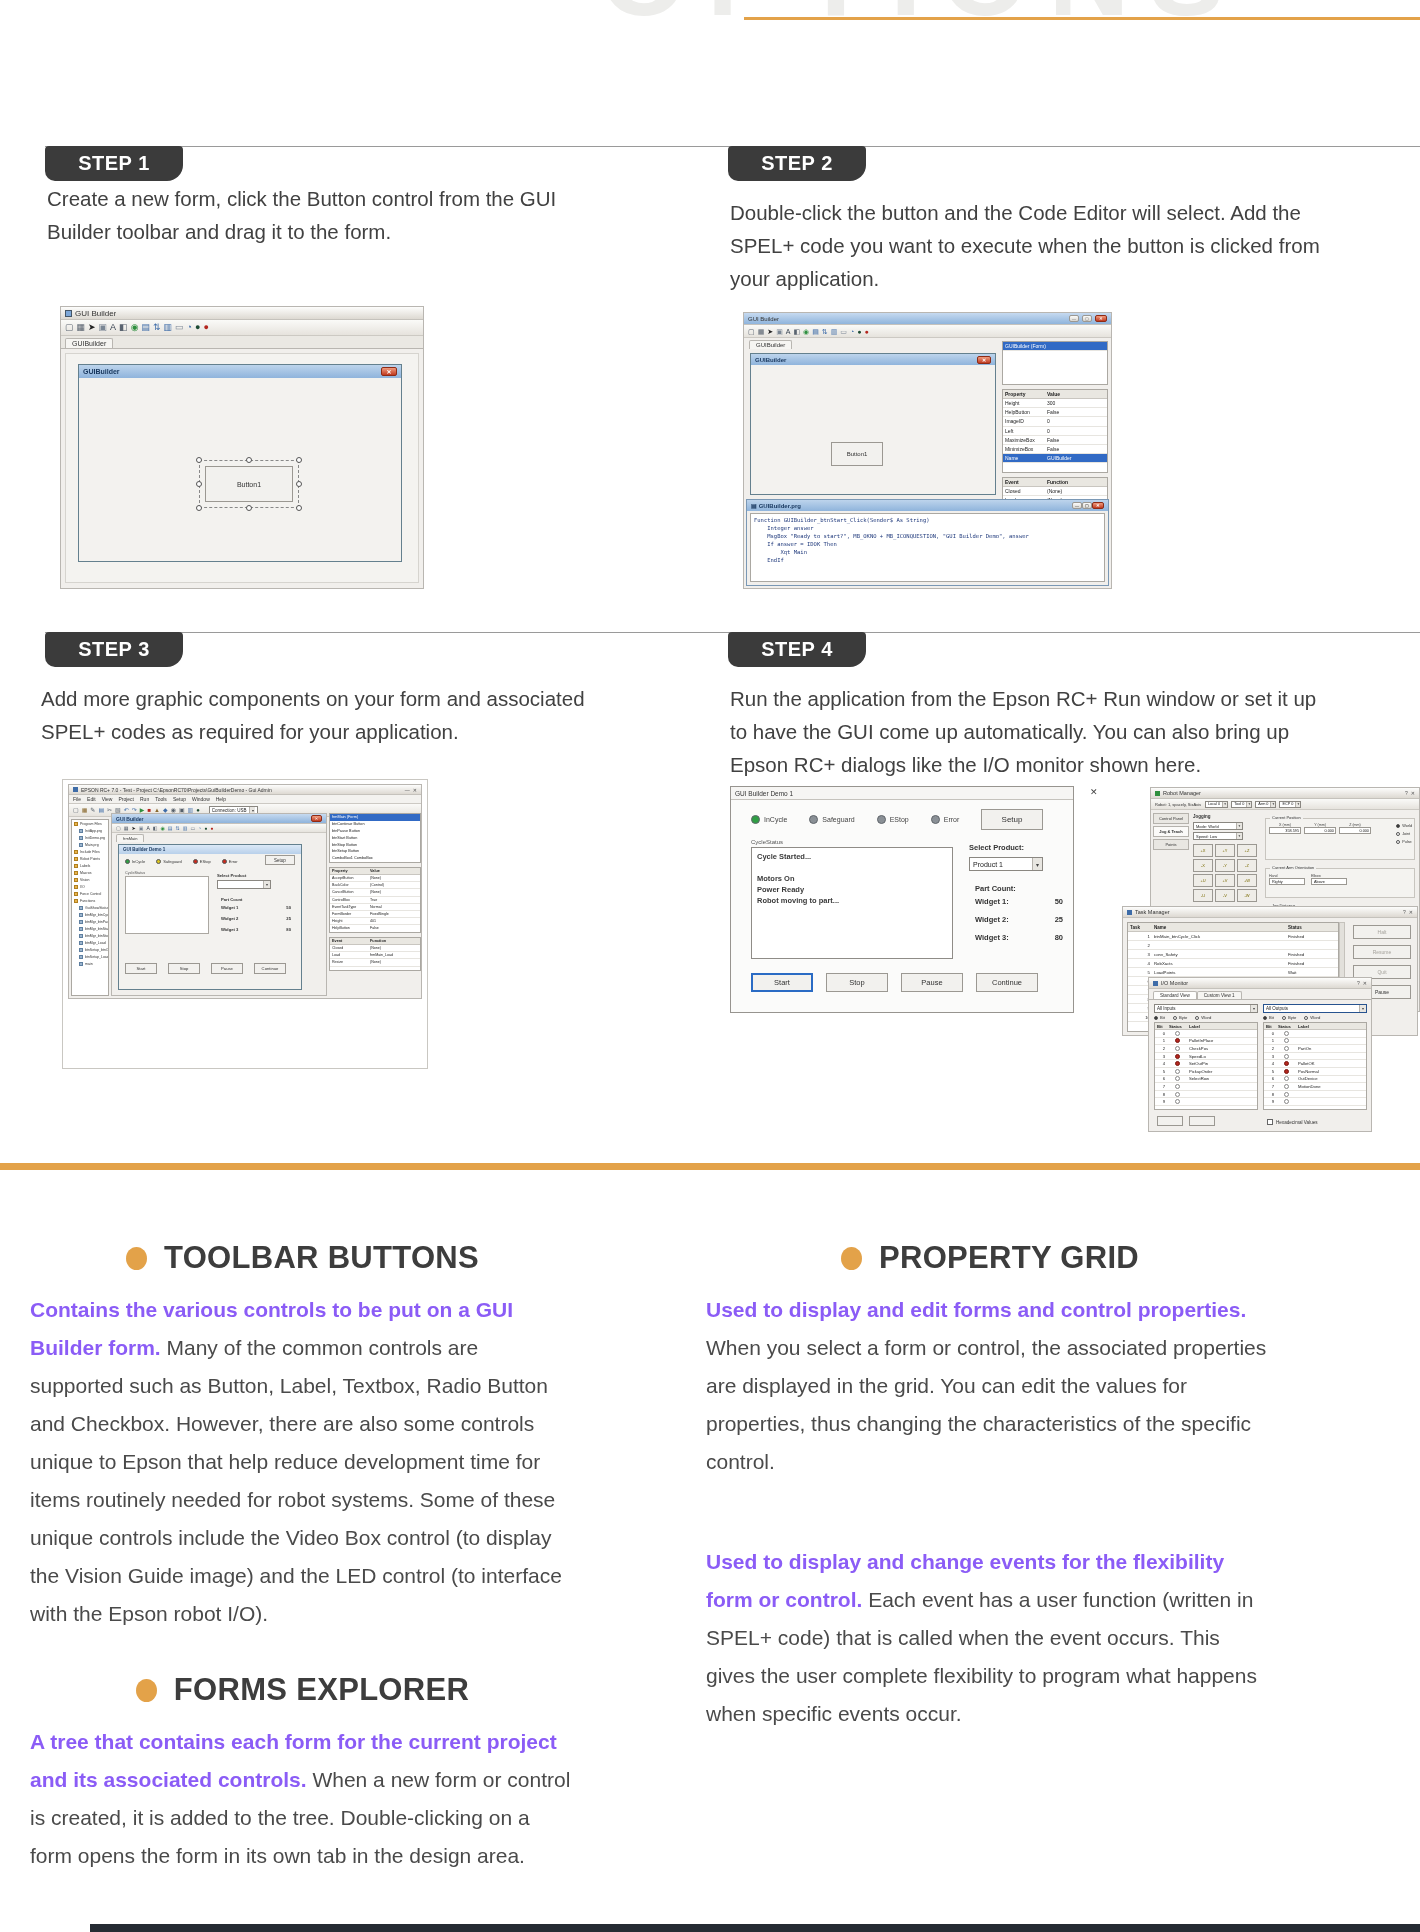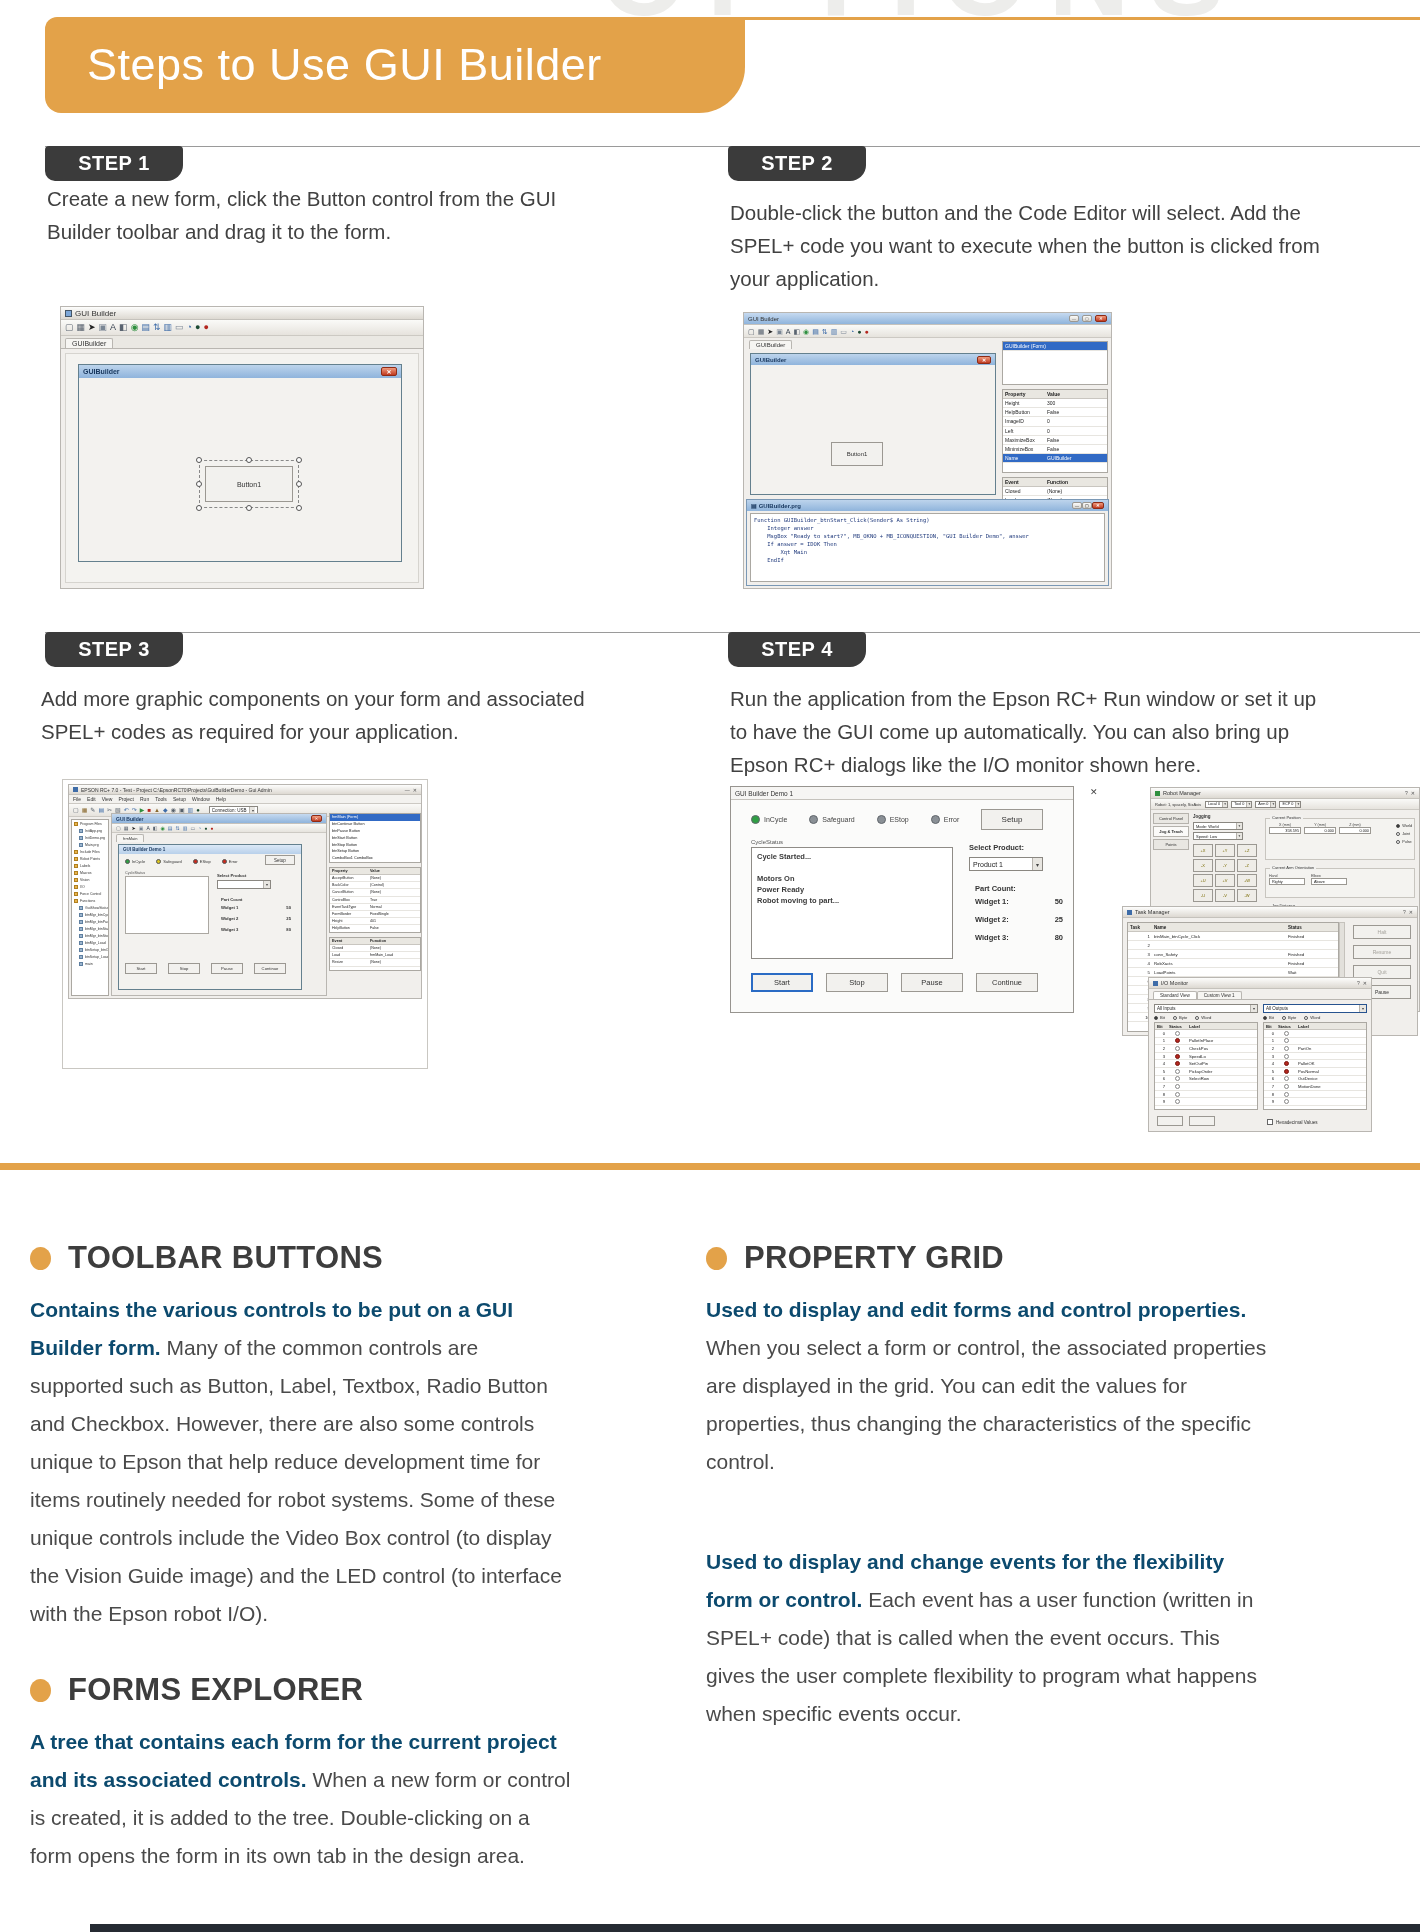--- a/index.html
+++ b/index.html
@@ -16,25 +16,25 @@
   .banner h1{font-size:45px;font-weight:400;color:#fff;margin-left:42px;letter-spacing:.5px;}
   .hairline{position:absolute;height:1px;background:#9A9A9A;}
   .step-badge{position:absolute;width:138px;height:35px;background:#3B3B3B;color:#fff;font-size:20px;font-weight:700;
               display:flex;align-items:center;justify-content:center;border-radius:4px 4px 16px 10px;letter-spacing:.5px;}
   .step-text{position:absolute;font-size:20.5px;line-height:33px;color:#414141;}
   .divider{position:absolute;left:0;top:1163px;width:1420px;height:7px;background:#E3A249;}
   .footbar{position:absolute;left:90px;top:1924px;width:1330px;height:8px;background:#262B33;}
 
   
   .sec{position:absolute;}
-  .sec-h{display:flex;align-items:center;gap:17px;}
+  .sec-h{display:flex;align-items:center;gap:17px;justify-content:center;}
   .bullet{width:21px;height:23px;border-radius:50%;background:#E3A249;flex:0 0 auto;}
   .sec-h h2{font-size:31px;font-weight:700;color:#3D3D3D;letter-spacing:.3px;}
   .sec p{margin-top:15px;font-size:21px;line-height:38px;color:#4A4A4A;}
-  .sec p b{color:#0c4a6e;}
+  .sec p b{color:#8b5cf6;}
 
   
   .xwin{position:absolute;background:#F1EFEC;border:1px solid #B9B6B1;}
   .shotframe{position:absolute;background:#fff;border:1px solid #C9C7C2;}
   .tbar{display:flex;align-items:center;gap:3px;padding:0 4px;background:linear-gradient(#FDFDFC,#DDD9D2);
         border-bottom:1px solid #C5C2BC;}
   .tbar .t{color:#333;white-space:nowrap;overflow:hidden;}
   .bluebar{background:linear-gradient(#C6DAF0,#8FB4DC);}
   .whitebar{background:#F6F5F3;}
   .cbtn{margin-left:auto;background:linear-gradient(#F09B7E,#C03A20);border:1px solid #8E2B16;border-radius:2px;
@@ -82,23 +82,20 @@
   .sb{background:#E2E0DB;border:1px solid #C5C2BC;}
 </style>
 </head>
 <body>
 
 <div class="page">
 
   <div class="wm">OPTIONS</div>
 
   <div class="top-rule"></div>
-  <div class="banner">
-    <h1>Steps to Use GUI Builder</h1>
-  </div>
 
   <div class="hairline" style="left:45px;top:146px;width:1375px;"></div>
   <div class="hairline" style="left:45px;top:632px;width:1375px;"></div>
 
   <div class="step-badge" style="left:45px;top:146px;">STEP 1</div>
   <div class="step-badge" style="left:728px;top:146px;">STEP 2</div>
   <div class="step-badge" style="left:45px;top:632px;">STEP 3</div>
   <div class="step-badge" style="left:728px;top:632px;">STEP 4</div>
 
   <div class="step-text" style="left:47px;top:182px;width:560px;">Create a new form, click the Button control from the GUI Builder toolbar and drag it to the form.</div>

